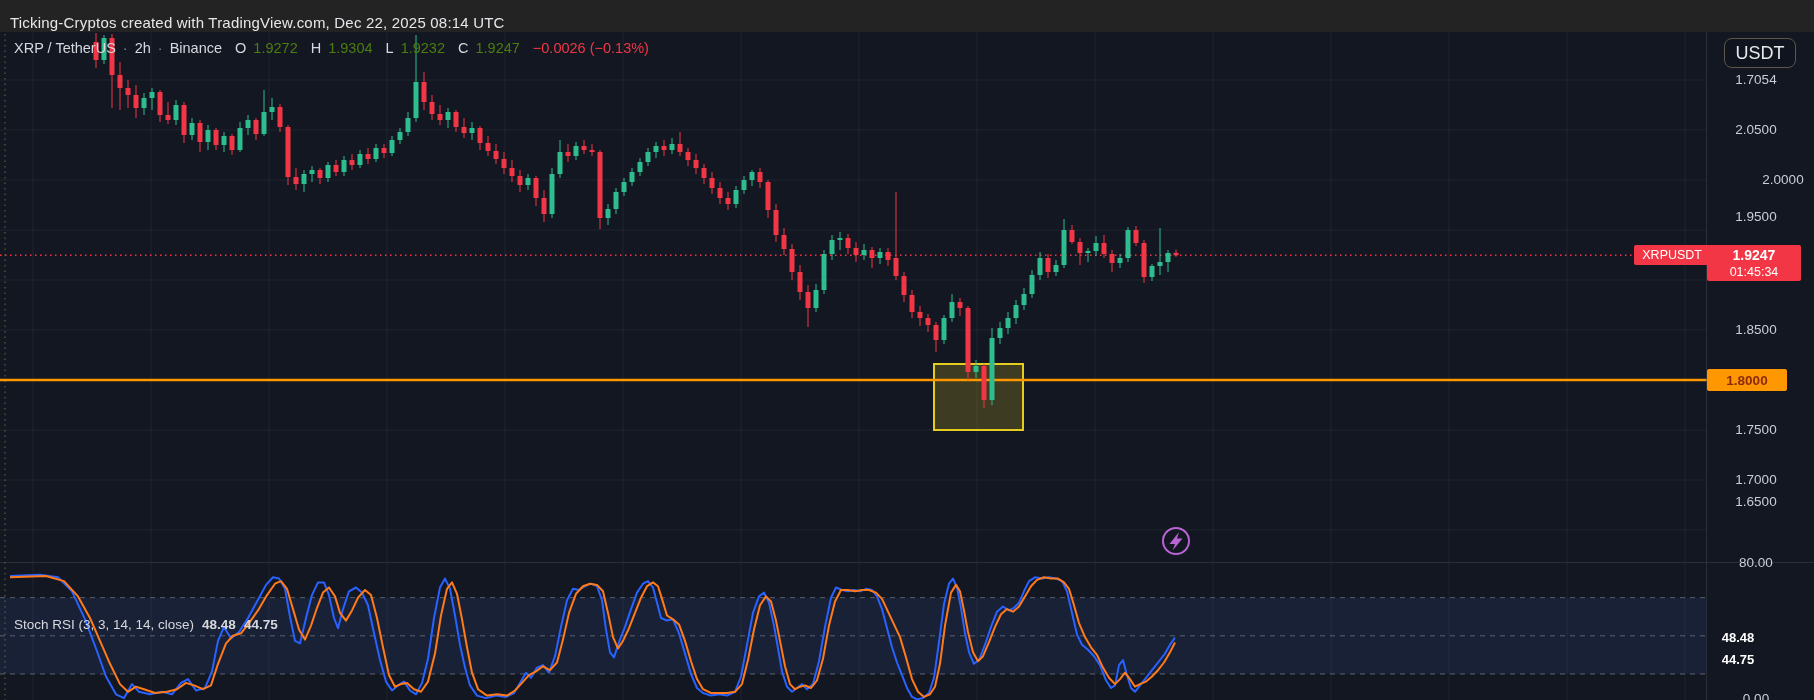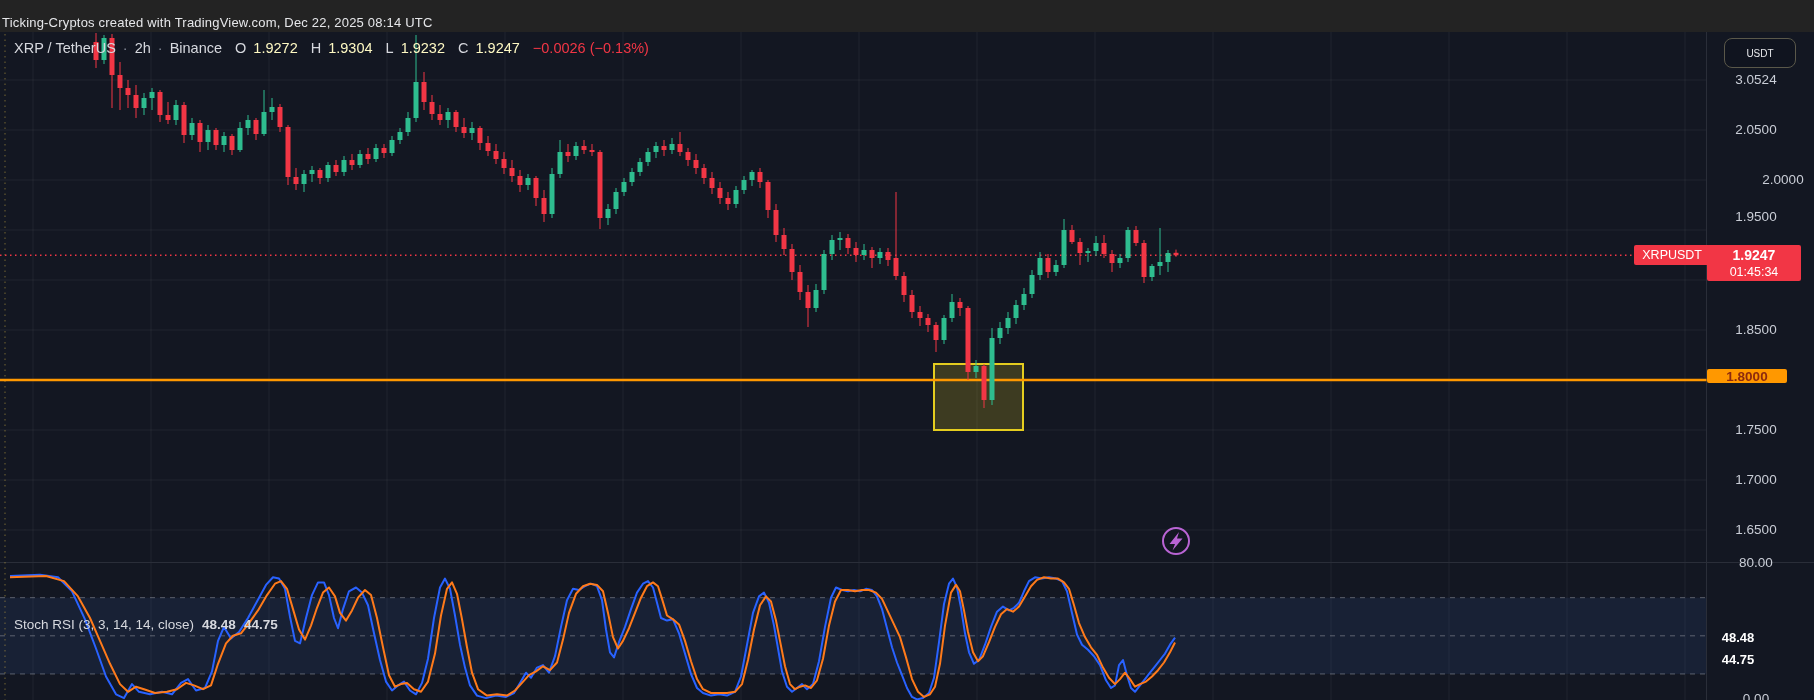--- a/index.html
+++ b/index.html
@@ -1,38 +1,38 @@
 <!DOCTYPE html>
 <html><head>
 <meta charset="utf-8">
 <style>
   html,body{margin:0;padding:0;background:#000;}
   #app{position:relative;width:1814px;height:700px;background:#131722;overflow:hidden;
        font-family:"Liberation Sans", sans-serif; -webkit-user-select:none;user-select:none;}
   #top-strip{position:absolute;left:0;top:0;width:1814px;height:32px;background:#232323;
              display:flex;align-items:center;z-index:30;}
-  #top-strip .title{color:#e6e7ea;font-size:13px;padding-left:2px;letter-spacing:.2px;margin-top:12px;}
+  #top-strip .title{color:#e6e7ea;font-size:15px;padding-left:10px;letter-spacing:.2px;margin-top:12px;}
   #chart-svg{position:absolute;left:0;top:0;z-index:1;}
   .overlay{position:absolute;z-index:10;}
   #ohlc-row{left:14px;top:40px;display:flex;align-items:flex-end;gap:7px;font-size:14.5px;color:#d6d8de;white-space:nowrap;}
   #ohlc-row .sep{color:#868b98;}
   #ohlc-row .lbl{color:#d6d8de;margin-left:6px;}
-  #ohlc-row .val{color:#fef9c3;}
+  #ohlc-row .val{color:#4d7c0f;}
   #ohlc-row .chg{color:#f23645;margin-left:6px;}
   #usdt-btn{left:1724px;top:38px;width:72px;height:30px;border:1px solid #5a584a;border-radius:8px;
-            background:#10141f;color:#e8e9ec;font-size:10px;display:flex;align-items:center;justify-content:center;
+            background:#10141f;color:#e8e9ec;font-size:18px;display:flex;align-items:center;justify-content:center;
             cursor:pointer;box-sizing:border-box;}
   .axis-label{position:absolute;left:1706px;width:100px;text-align:center;color:#c9cdd6;font-size:13.5px;z-index:8;}
   #symbol-tag{position:absolute;right:104px;height:20px;background:#f23645;color:#fff;font-size:12.5px;
               display:flex;align-items:center;padding:0 8px;border-radius:2px;z-index:12;}
   #price-badge{position:absolute;left:1707px;width:94px;background:#f23645;color:#fff;text-align:center;
                border-radius:2px;z-index:12;}
   #price-badge .p{font-size:14px;font-weight:700;line-height:20px;}
   #price-badge .cd{font-size:12.5px;line-height:15px;padding-bottom:1px;}
-  #hline-badge{position:absolute;left:1707px;width:80px;height:14px;background:#ff9800;color:#8c2a0e;
+  #hline-badge{position:absolute;left:1707px;width:80px;height:22px;background:#ff9800;color:#8c2a0e;
                font-size:13.5px;font-weight:700;display:flex;align-items:center;justify-content:center;
                border-radius:2px;z-index:12;}
   .rsi-badge{position:absolute;left:1707px;width:62px;height:21px;color:#fff;font-size:13px;font-weight:700;
              display:flex;align-items:center;justify-content:center;border-radius:2px;z-index:12;}
   #rsi-row{left:14px;top:569px;display:flex;align-items:center;gap:8px;font-size:13.5px;color:#d6d8de;white-space:nowrap;margin-top:48px;}
   #rsi-row .kv{font-weight:600;}
 </style>
 </head>
 <body>
 
@@ -392,23 +392,23 @@
   <div id="hline-badge" style="top: 369px;">1.8000</div>
 
   <div id="rsi-k-badge" class="rsi-badge" style="top: 627.248px;">48.48</div>
   <div id="rsi-d-badge" class="rsi-badge" style="top: 649.248px;">44.75</div>
 
   <div id="rsi-row" class="overlay">
     <span>Stoch RSI (3, 3, 14, 14, close)</span>
     <span class="kv">48.48</span>
     <span class="kv">44.75</span>
   </div>
-<div class="axis-label" style="top: 72px;">3.0524</div>
+<div class="axis-label" style="top: 72px;">1.7054</div>
     <div class="axis-label" style="top: 122px;">2.0500</div>
     <div class="axis-label" style="top: 172px; padding-left: 27px;">2.0000</div>
     <div class="axis-label" style="top: 209px;">1.9500</div>
     <div class="axis-label" style="top: 322px;">1.8500</div>
     <div class="axis-label" style="top: 422px;">1.7500</div>
     <div class="axis-label" style="top: 472px;">1.7000</div>
-    <div class="axis-label" style="top: 522px; text-align: center;">1.6500</div>
+    <div class="axis-label" style="top: 494px; text-align: center;">1.6500</div>
     <div class="axis-label" style="top: 555px;">80.00</div>
     <div class="axis-label" style="top: 691.4px;">0.00</div>
   </div>
 
 </body></html>

